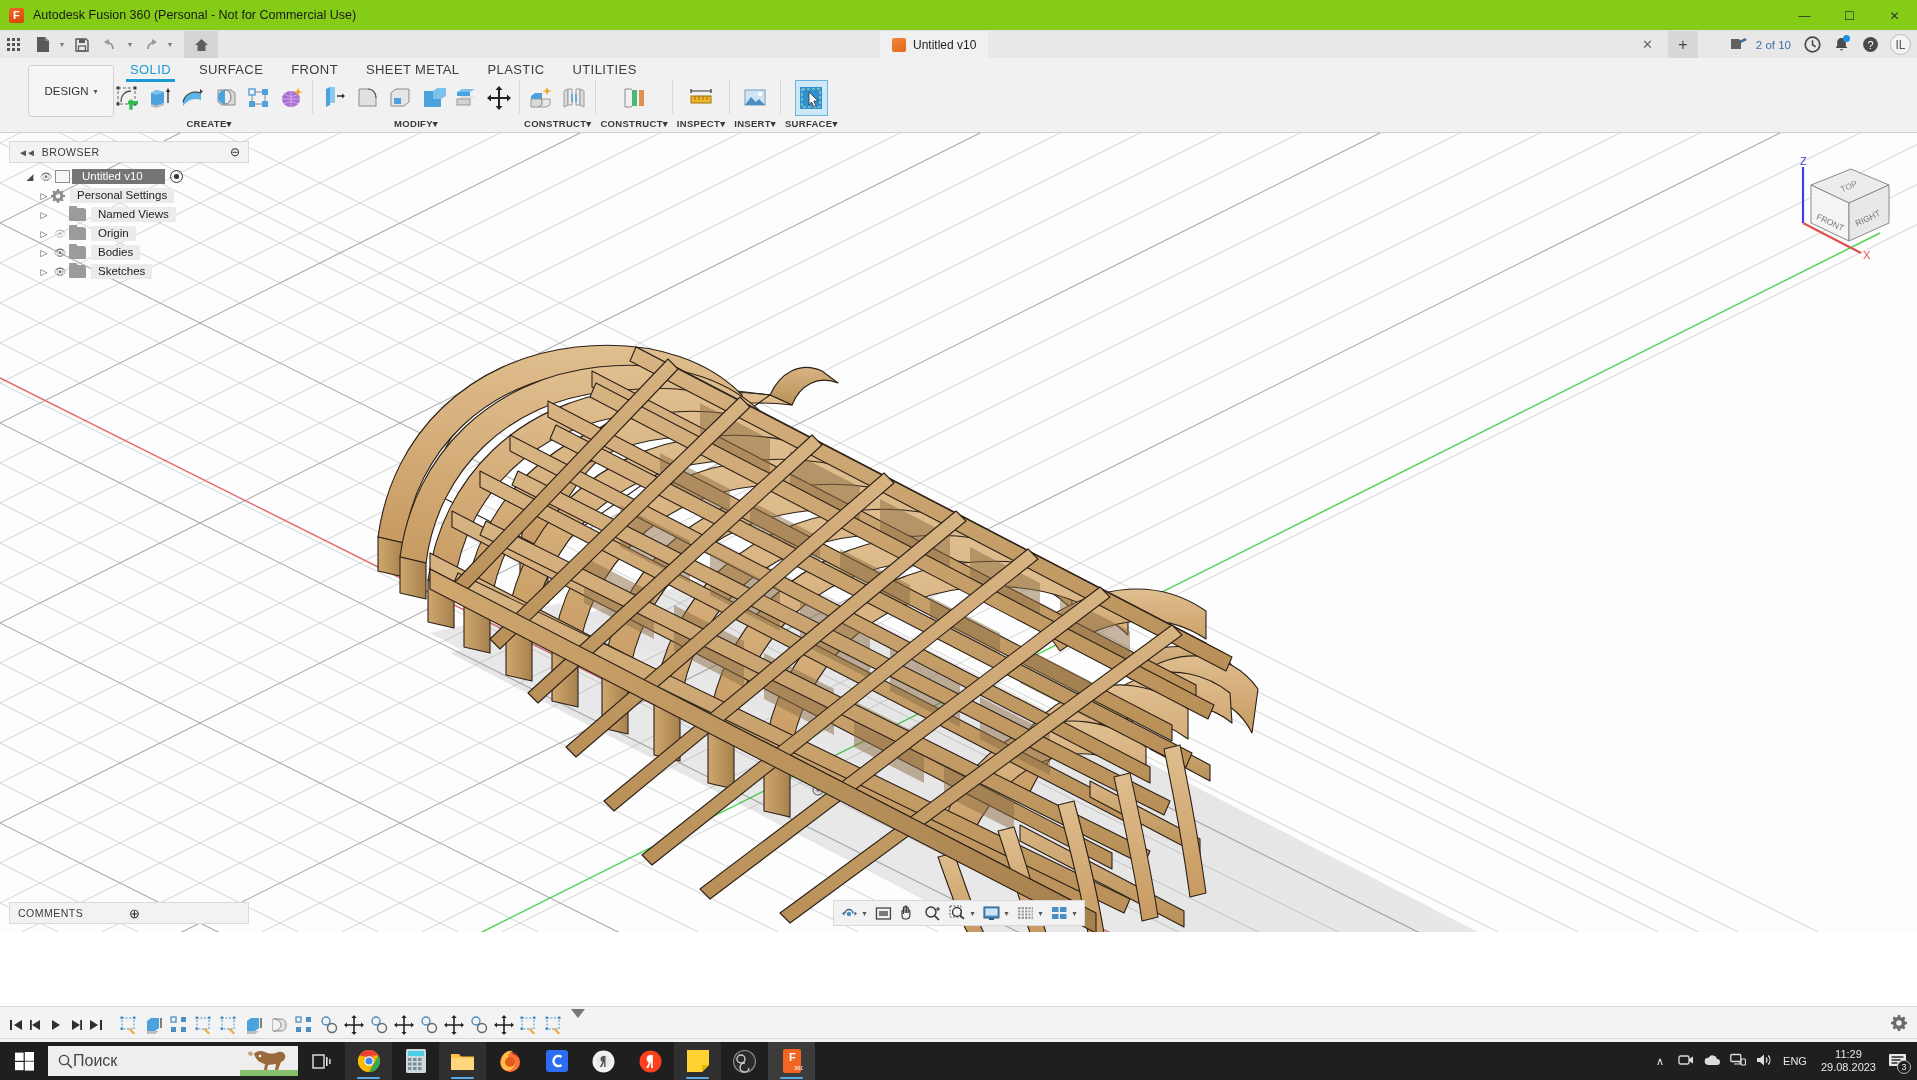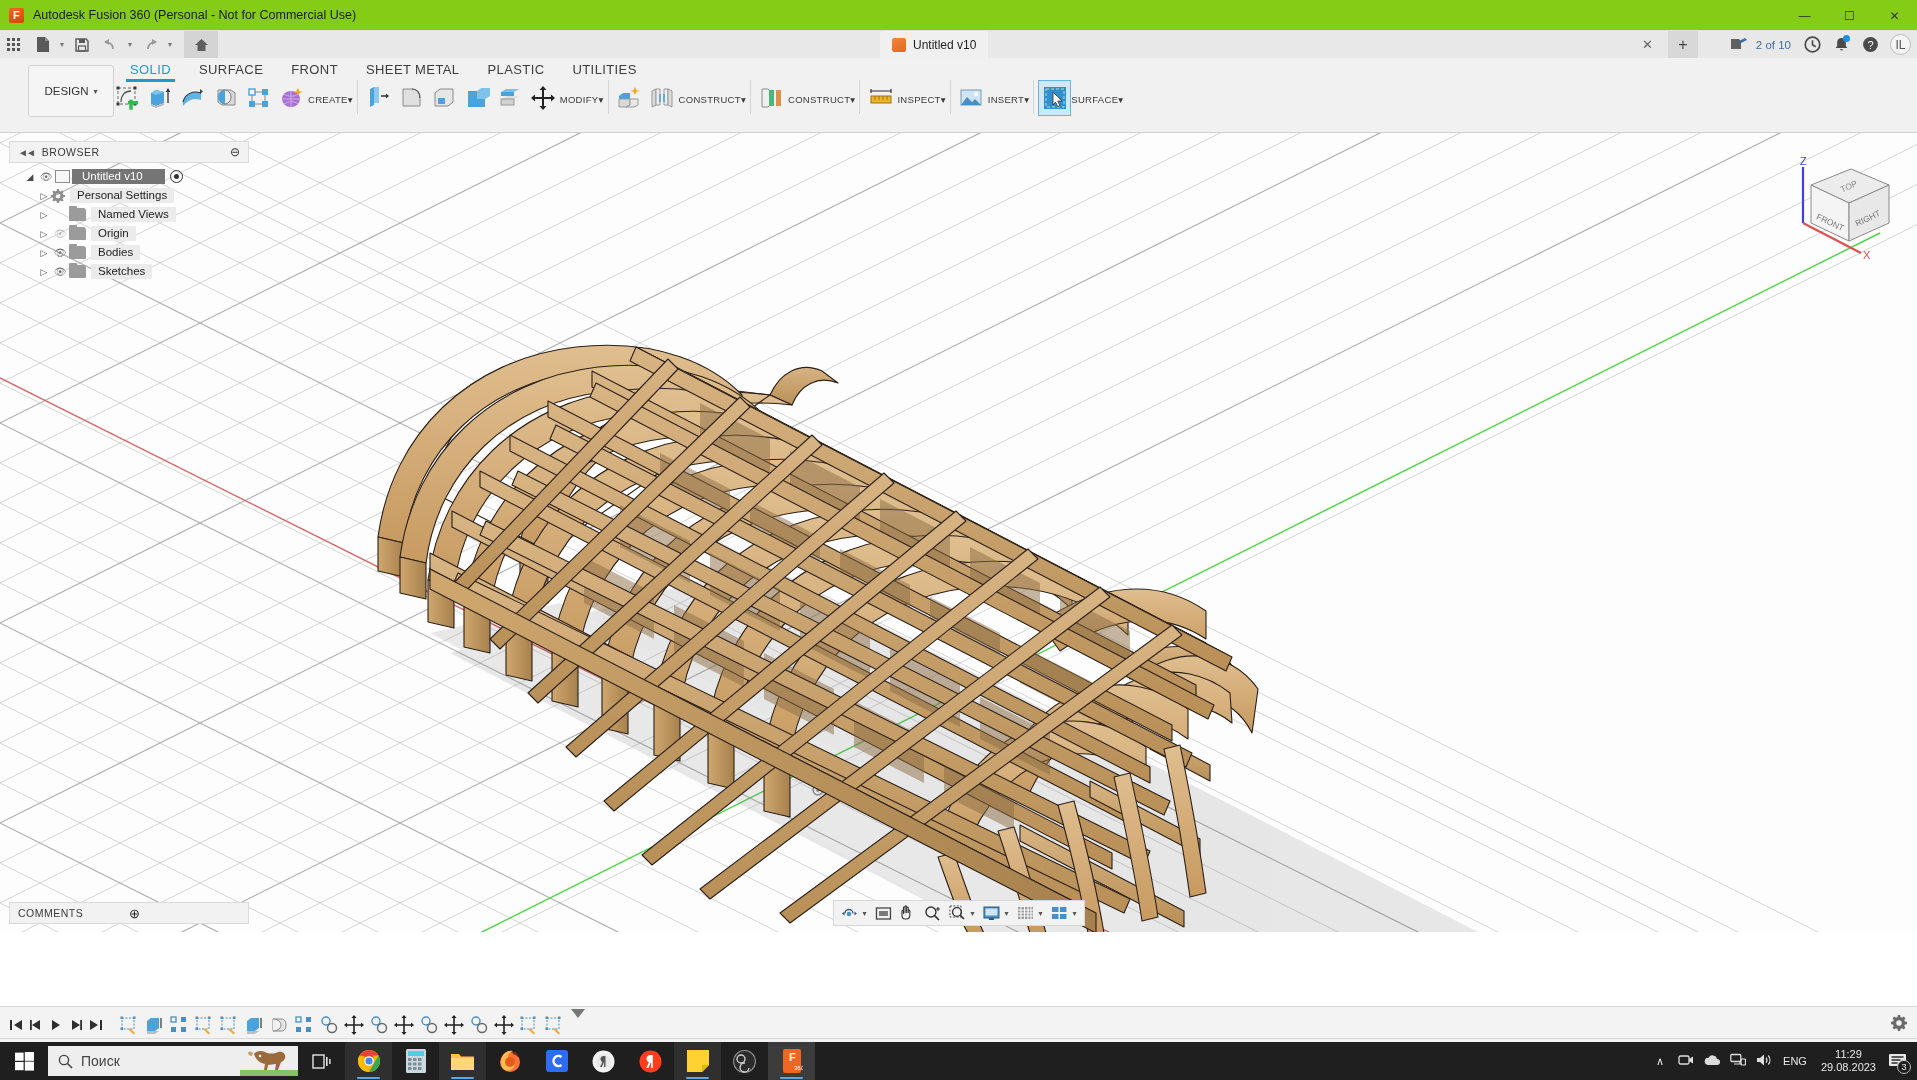--- a/index.html
+++ b/index.html
@@ -57,21 +57,21 @@
            border-radius:3px; background:#f5f5f5; display:flex; align-items:center;
            justify-content:center; font-size:11.5px; color:#333; }
   .ribtabs { position:absolute; left:116px; top:4px; display:flex; }
   .ribtab { font-size:13px; color:#3d3d3d; padding:0 14px; letter-spacing:.4px;
             position:relative; height:17px; }
   .ribtab.active { color:#1b9ad6; }
   .ribtab.active::after { content:""; position:absolute; left:10px; right:10px;
             bottom:-3px; height:3px; background:#1b9ad6; }
   .ribbody { position:absolute; left:110px; top:22px; right:0; bottom:0;
              display:flex; align-items:flex-start; }
-  .rgroup { display:flex; flex-direction:row; align-items:center; position:relative; }
+  .rgroup { display:flex; flex-direction:column; align-items:center; position:relative;font-weight:bold; }
   .ricons { display:flex; align-items:center; height:36px; }
   .ritem { width:33px; height:36px; display:flex; align-items:center;
            justify-content:center; }
   .ritem.sel { background:#cfe8f7; border:1px solid #6ab4e0; }
   .glabel { font-size:9.5px; color:#3a3a3a; letter-spacing:.3px; margin-top:2px; }
   .vdiv { width:1px; background:#d6d6d6; height:34px; margin:0 4px; align-self:flex-start;}
 
   
   .viewport { position:absolute; left:0; top:133px; right:0; bottom:148px;
               overflow:hidden; background:#fdfdfd; }
@@ -134,21 +134,21 @@
             border-top:9px solid #777; }
   .tlline { position:absolute; left:0; right:0; bottom:3px; height:1px; background:#d9d9d9;}
 
   
   .taskbar { position:absolute; left:0; right:0; bottom:0; height:38px;
              background:#1f1f1f; display:flex; align-items:center; }
   .startbtn { width:48px; height:38px; display:flex; align-items:center;
               justify-content:center; }
   .searchbox { width:250px; height:30px; background:#eeeeee; display:flex;
                align-items:center; padding:0 10px; position:relative; overflow:hidden;}
-  .searchbox .stext { font-size:14px; color:#444; margin-left:8px; }
+  .searchbox .stext { font-size:16px; color:#444; }
   .tbicon { width:47px; height:38px; display:flex; align-items:center;
             justify-content:center; position:relative; }
   .tbicon.active { background:#2f2f2f; }
   .underline { position:absolute; bottom:1px; left:12px; right:12px; height:2.5px;
                background:#5aa9e6; border-radius:1px; }
   .tray { position:absolute; right:0; bottom:0; height:38px; display:flex;
           align-items:center; color:#e8e8e8; font-size:11px; padding-right:6px; }
   .trayico { width:26px; text-align:center; }
   .clock { text-align:center; line-height:13px; font-size:11px; padding:0 8px; }
 </style>

